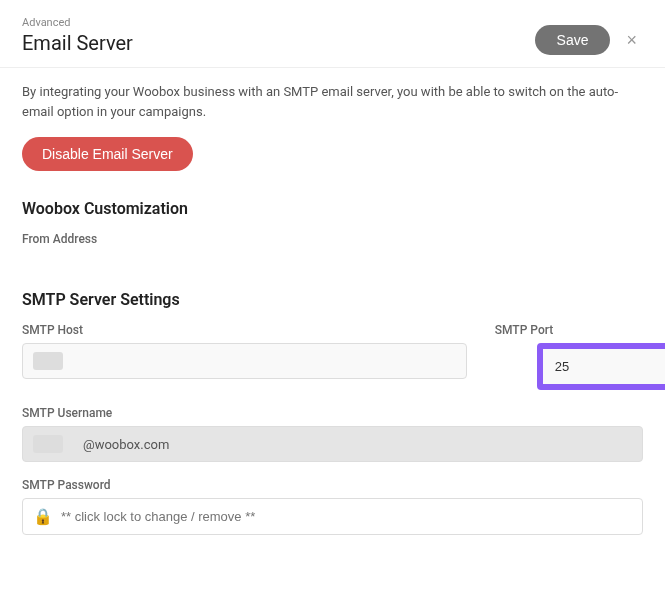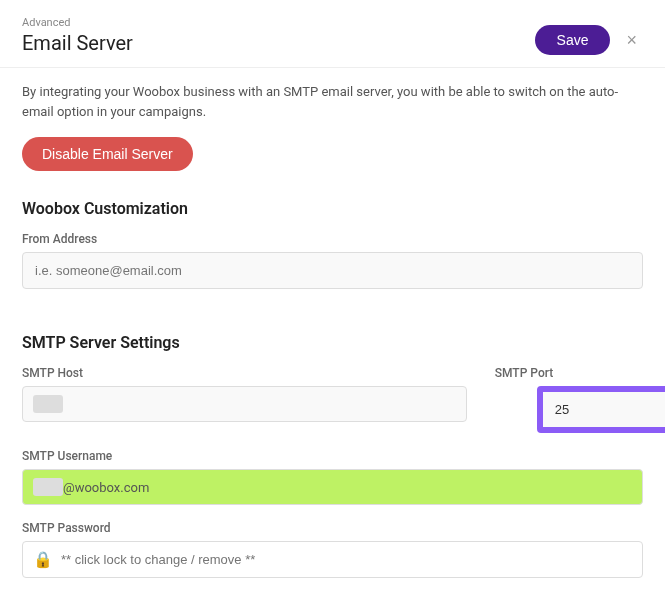--- a/index.html
+++ b/index.html
@@ -28,21 +28,21 @@
       font-size: 20px;
       font-weight: 400;
       color: #222;
     }
     .header-right {
       display: flex;
       align-items: center;
       gap: 10px;
     }
     .save-btn {
-      background: #4c1d95;
+      background: #737373;
       color: #fff;
       border: none;
       border-radius: 20px;
       padding: 7px 22px;
       font-size: 14px;
       cursor: pointer;
     }
     .close-btn {
       background: none;
       border: none;
@@ -134,25 +134,25 @@
       font-size: 13px;
       color: #333;
       background: #f9f9f9;
       outline: none;
       text-align: left;
       margin-left: 42px;
     }
     .username-wrap {
       display: flex;
       align-items: center;
-      background: #bef264;
+      background: #e5e5e5;
       border: 1px solid #ddd;
       border-radius: 4px;
       padding: 8px 10px;
-      gap: 0;
+      gap: 20px;
       margin-bottom: 16px;
       text-align: center;
     }
     .username-placeholder-box {
       width: 30px;
       height: 18px;
       background: #ddd;
       border-radius: 3px;
     }
     .username-suffix {
@@ -208,21 +208,20 @@
 </div>
 
 
 <button class="disable-btn">Disable Email Server</button>
 
 
 <div class="section">
   <div class="section-title">Woobox Customization</div>
   <div class="field-group">
     <div class="field-label">From Address</div>
-    <input class="input-field" type="text" placeholder="i.e. someone@email.com" style="">
   </div>
 </div>
 
 
 <div class="section">
   <div class="section-title">SMTP Server Settings</div>
 
   <div class="smtp-row">
     <div class="smtp-host-col">
       <div class="field-label">SMTP Host</div>

